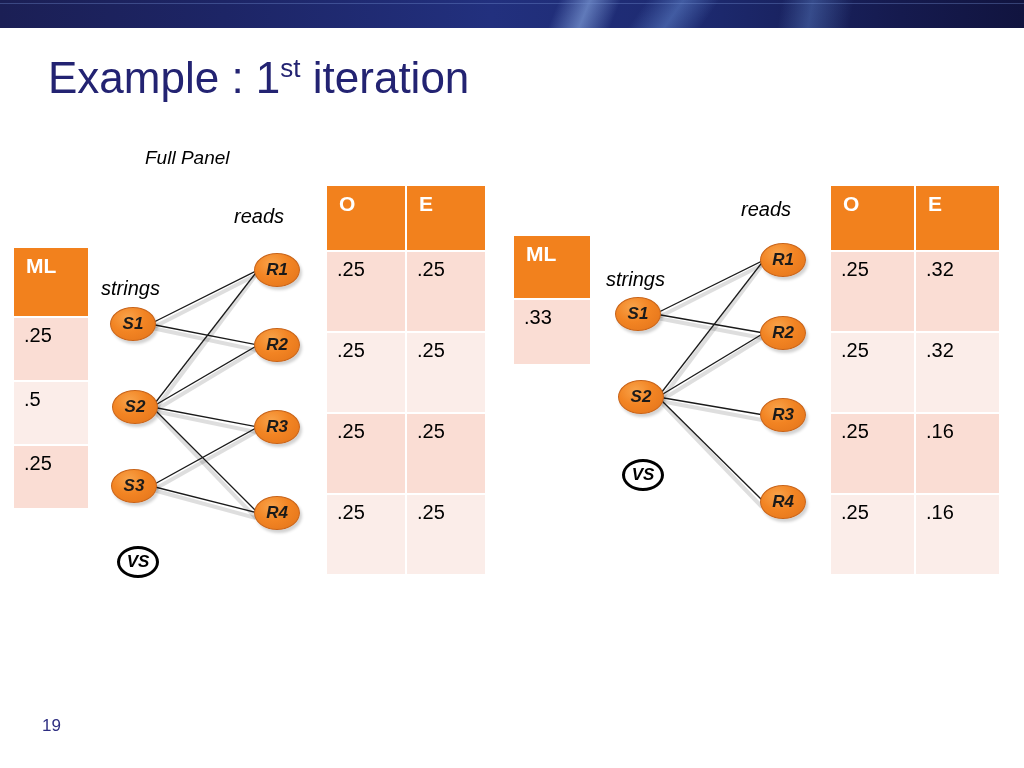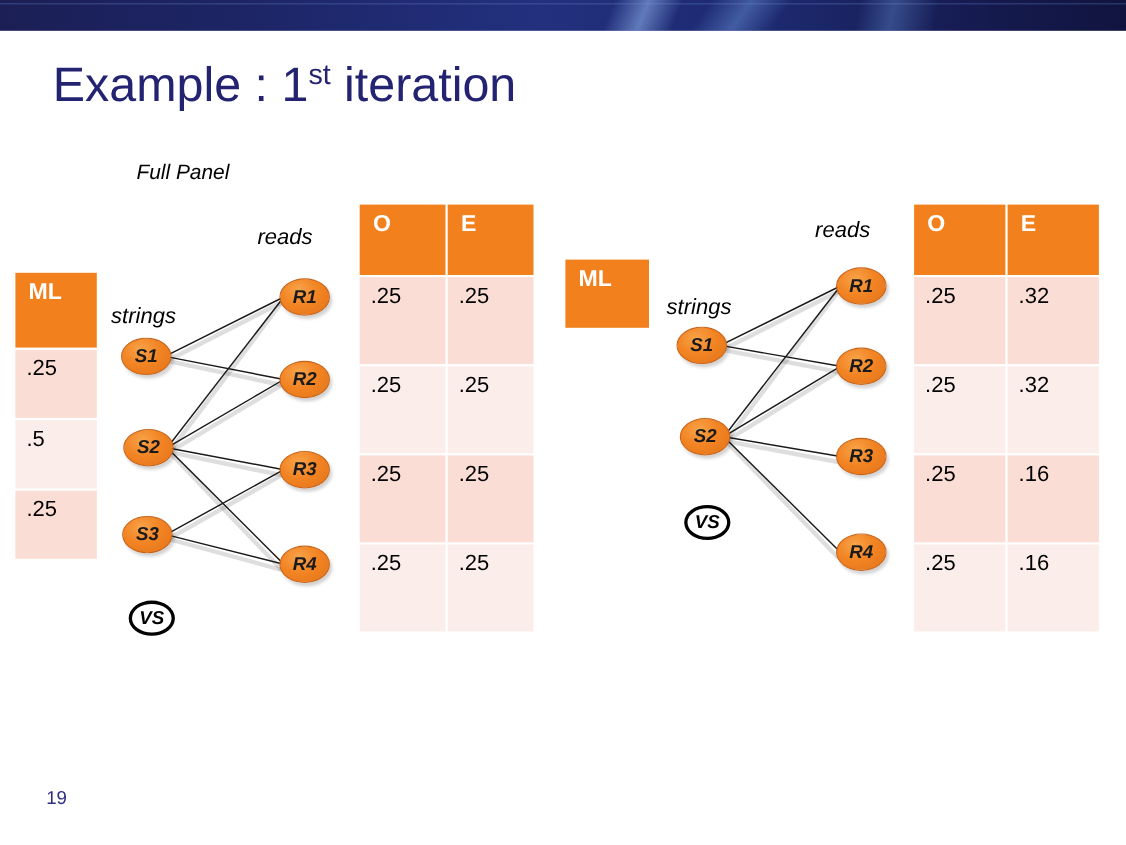--- a/index.html
+++ b/index.html
@@ -159,21 +159,21 @@
 <body>
 
 <div id="slide">
 
   <div id="banner">
     <div class="bline"></div>
   </div>
 
   <div id="title"><span>Example : 1</span><sup>st</sup><span> iteration</span></div>
 
-  <div class="panel-caption" style="left:124px; top:147px;">Full Panel</div>
+  <div class="panel-caption" style="left:145px; top:147px;">Full Panel</div>
   <div class="small-label" style="left:234px; top:205px;">reads</div>
   <div class="small-label" style="left:101px; top:277px;">strings</div>
 
   <table class="tbl" id="left-ml-table" style="left:12px; top:246px; width:78px;">
     <thead>
       <tr>
           <th style="height:62px;">ML</th>
         </tr>
     </thead>
     <tbody>
@@ -221,20 +221,23 @@
   <div class="small-label" style="left:741px; top:198px;">reads</div>
   <div class="small-label" style="left:606px; top:268px;">strings</div>
 
   <table class="tbl" id="right-ml-table" style="left:512px; top:234px; width:80px;">
     <thead>
       <tr>
           <th style="height:56px;">ML</th>
         </tr>
     </thead>
     <tbody>
+      <tr class="odd">
+          <td style="height:58px;">.33</td>
+        </tr>
     </tbody>
   </table>
 
   <table class="tbl" id="right-oe-table" style="left:829px; top:184px;">
     <thead>
       <tr>
         <th style="width:71px; height:58px;">O</th>
         <th style="width:71px; height:58px;">E</th>
       </tr>
     </thead>

